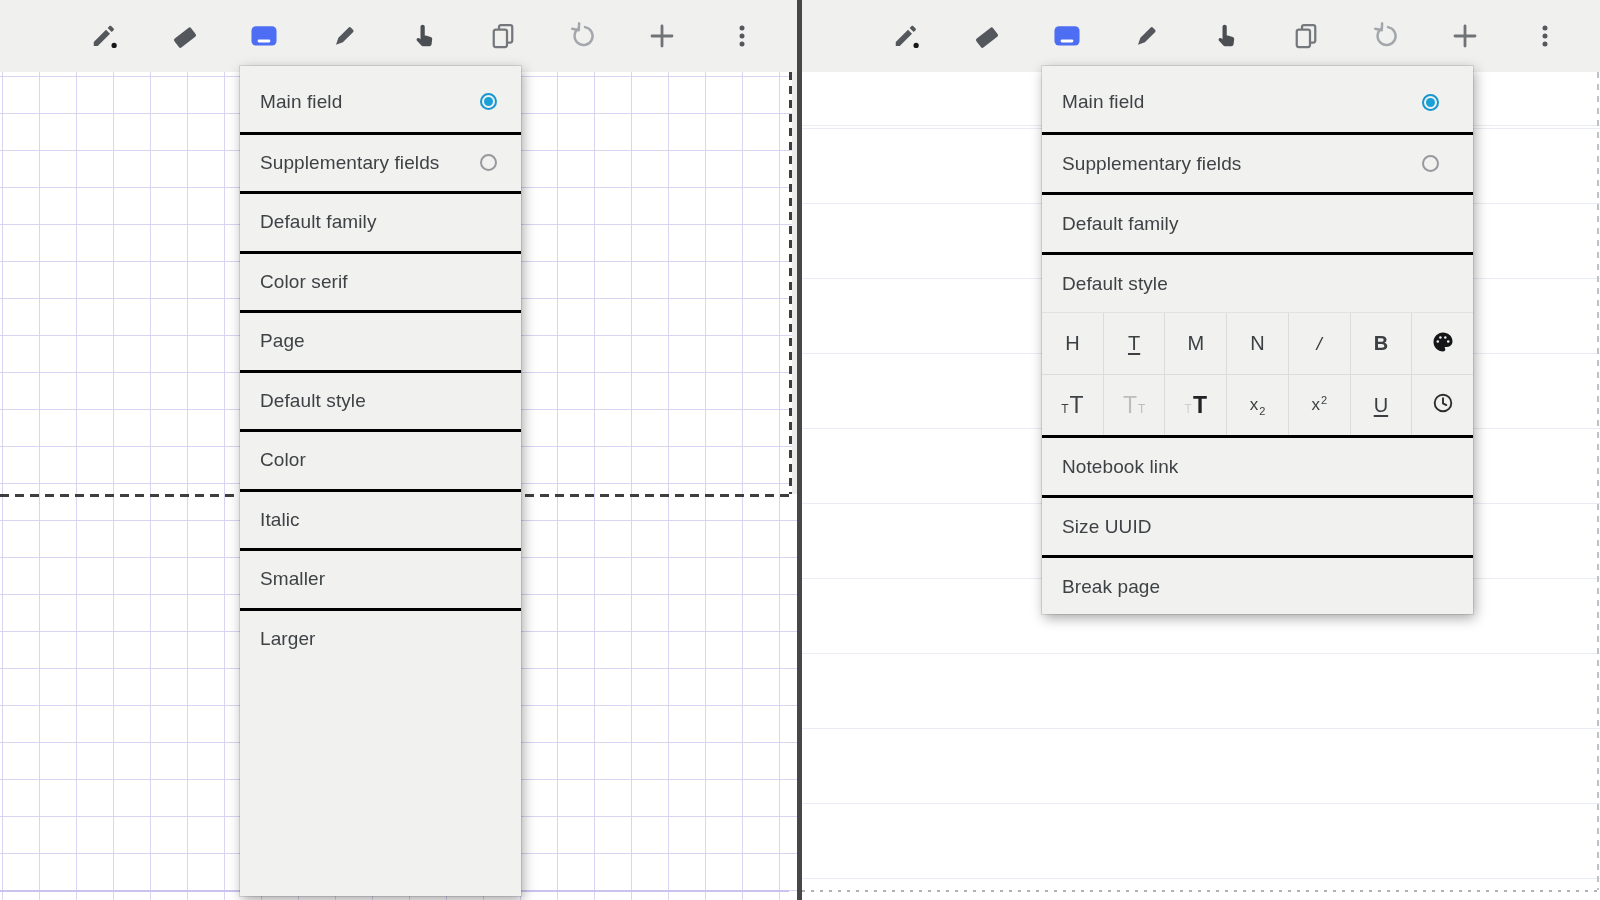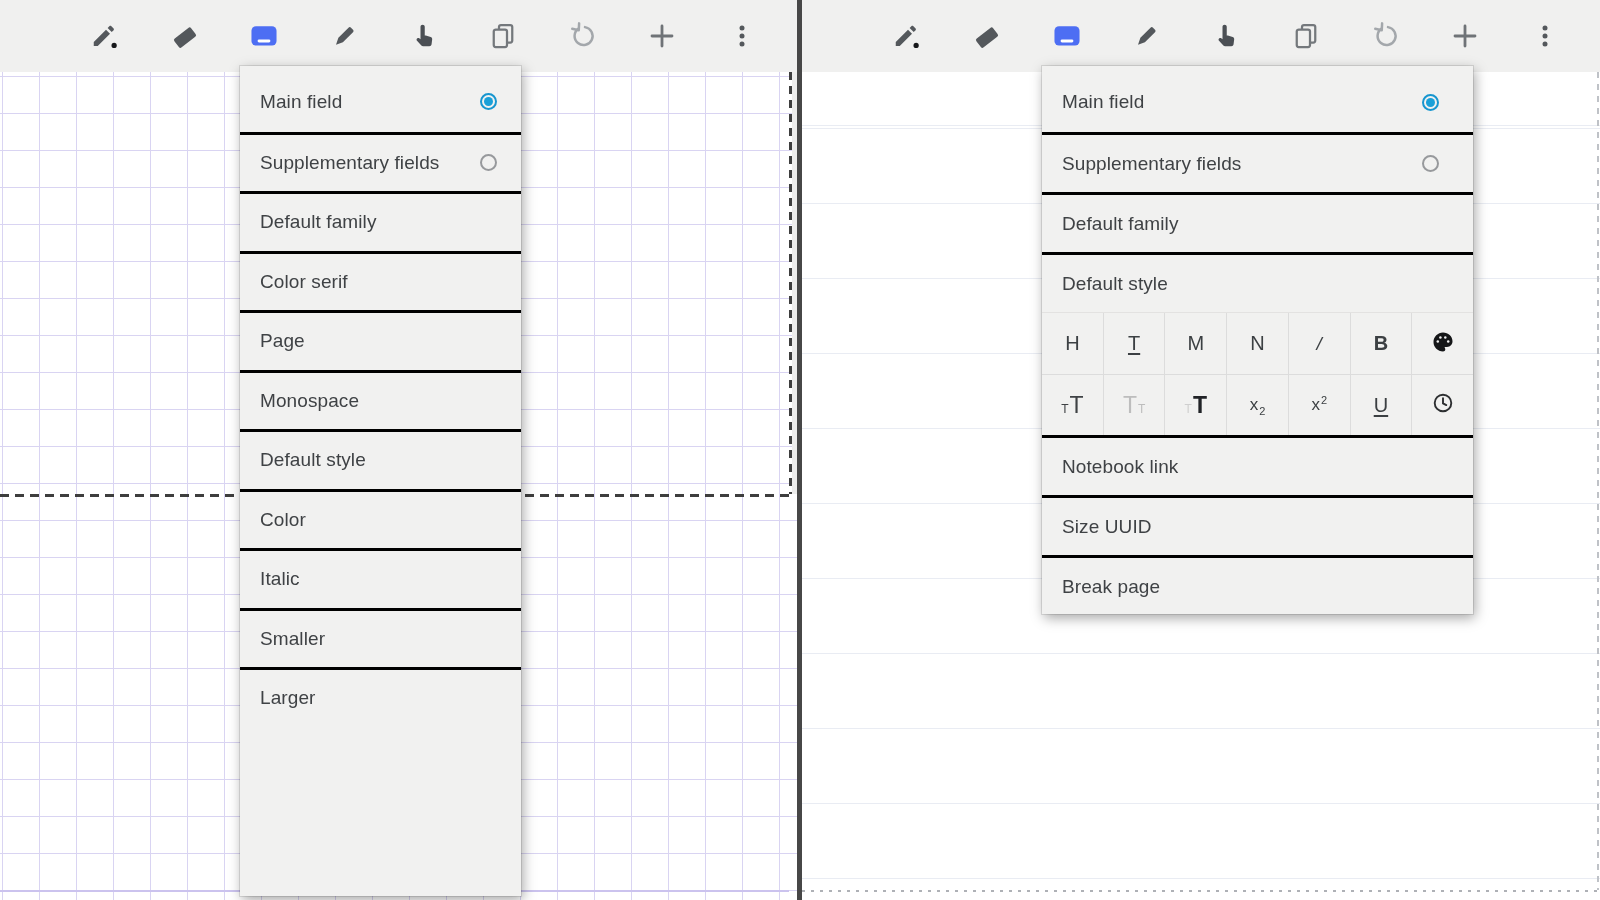--- a/index.html
+++ b/index.html
@@ -155,23 +155,20 @@
       <div class="mi">
           <span class="lbl">Default family</span>
         </div>
       <div class="mi">
           <span class="lbl">Color serif</span>
         </div>
       <div class="mi">
           <span class="lbl">Page</span>
         </div>
       <div class="mi">
-          <span class="lbl">Monospace</span>
-        </div>
-      <div class="mi">
           <span class="lbl">Default style</span>
         </div>
       <div class="mi">
           <span class="lbl">Color</span>
         </div>
       <div class="mi">
           <span class="lbl">Italic</span>
         </div>
       <div class="mi">
           <span class="lbl">Smaller</span>

